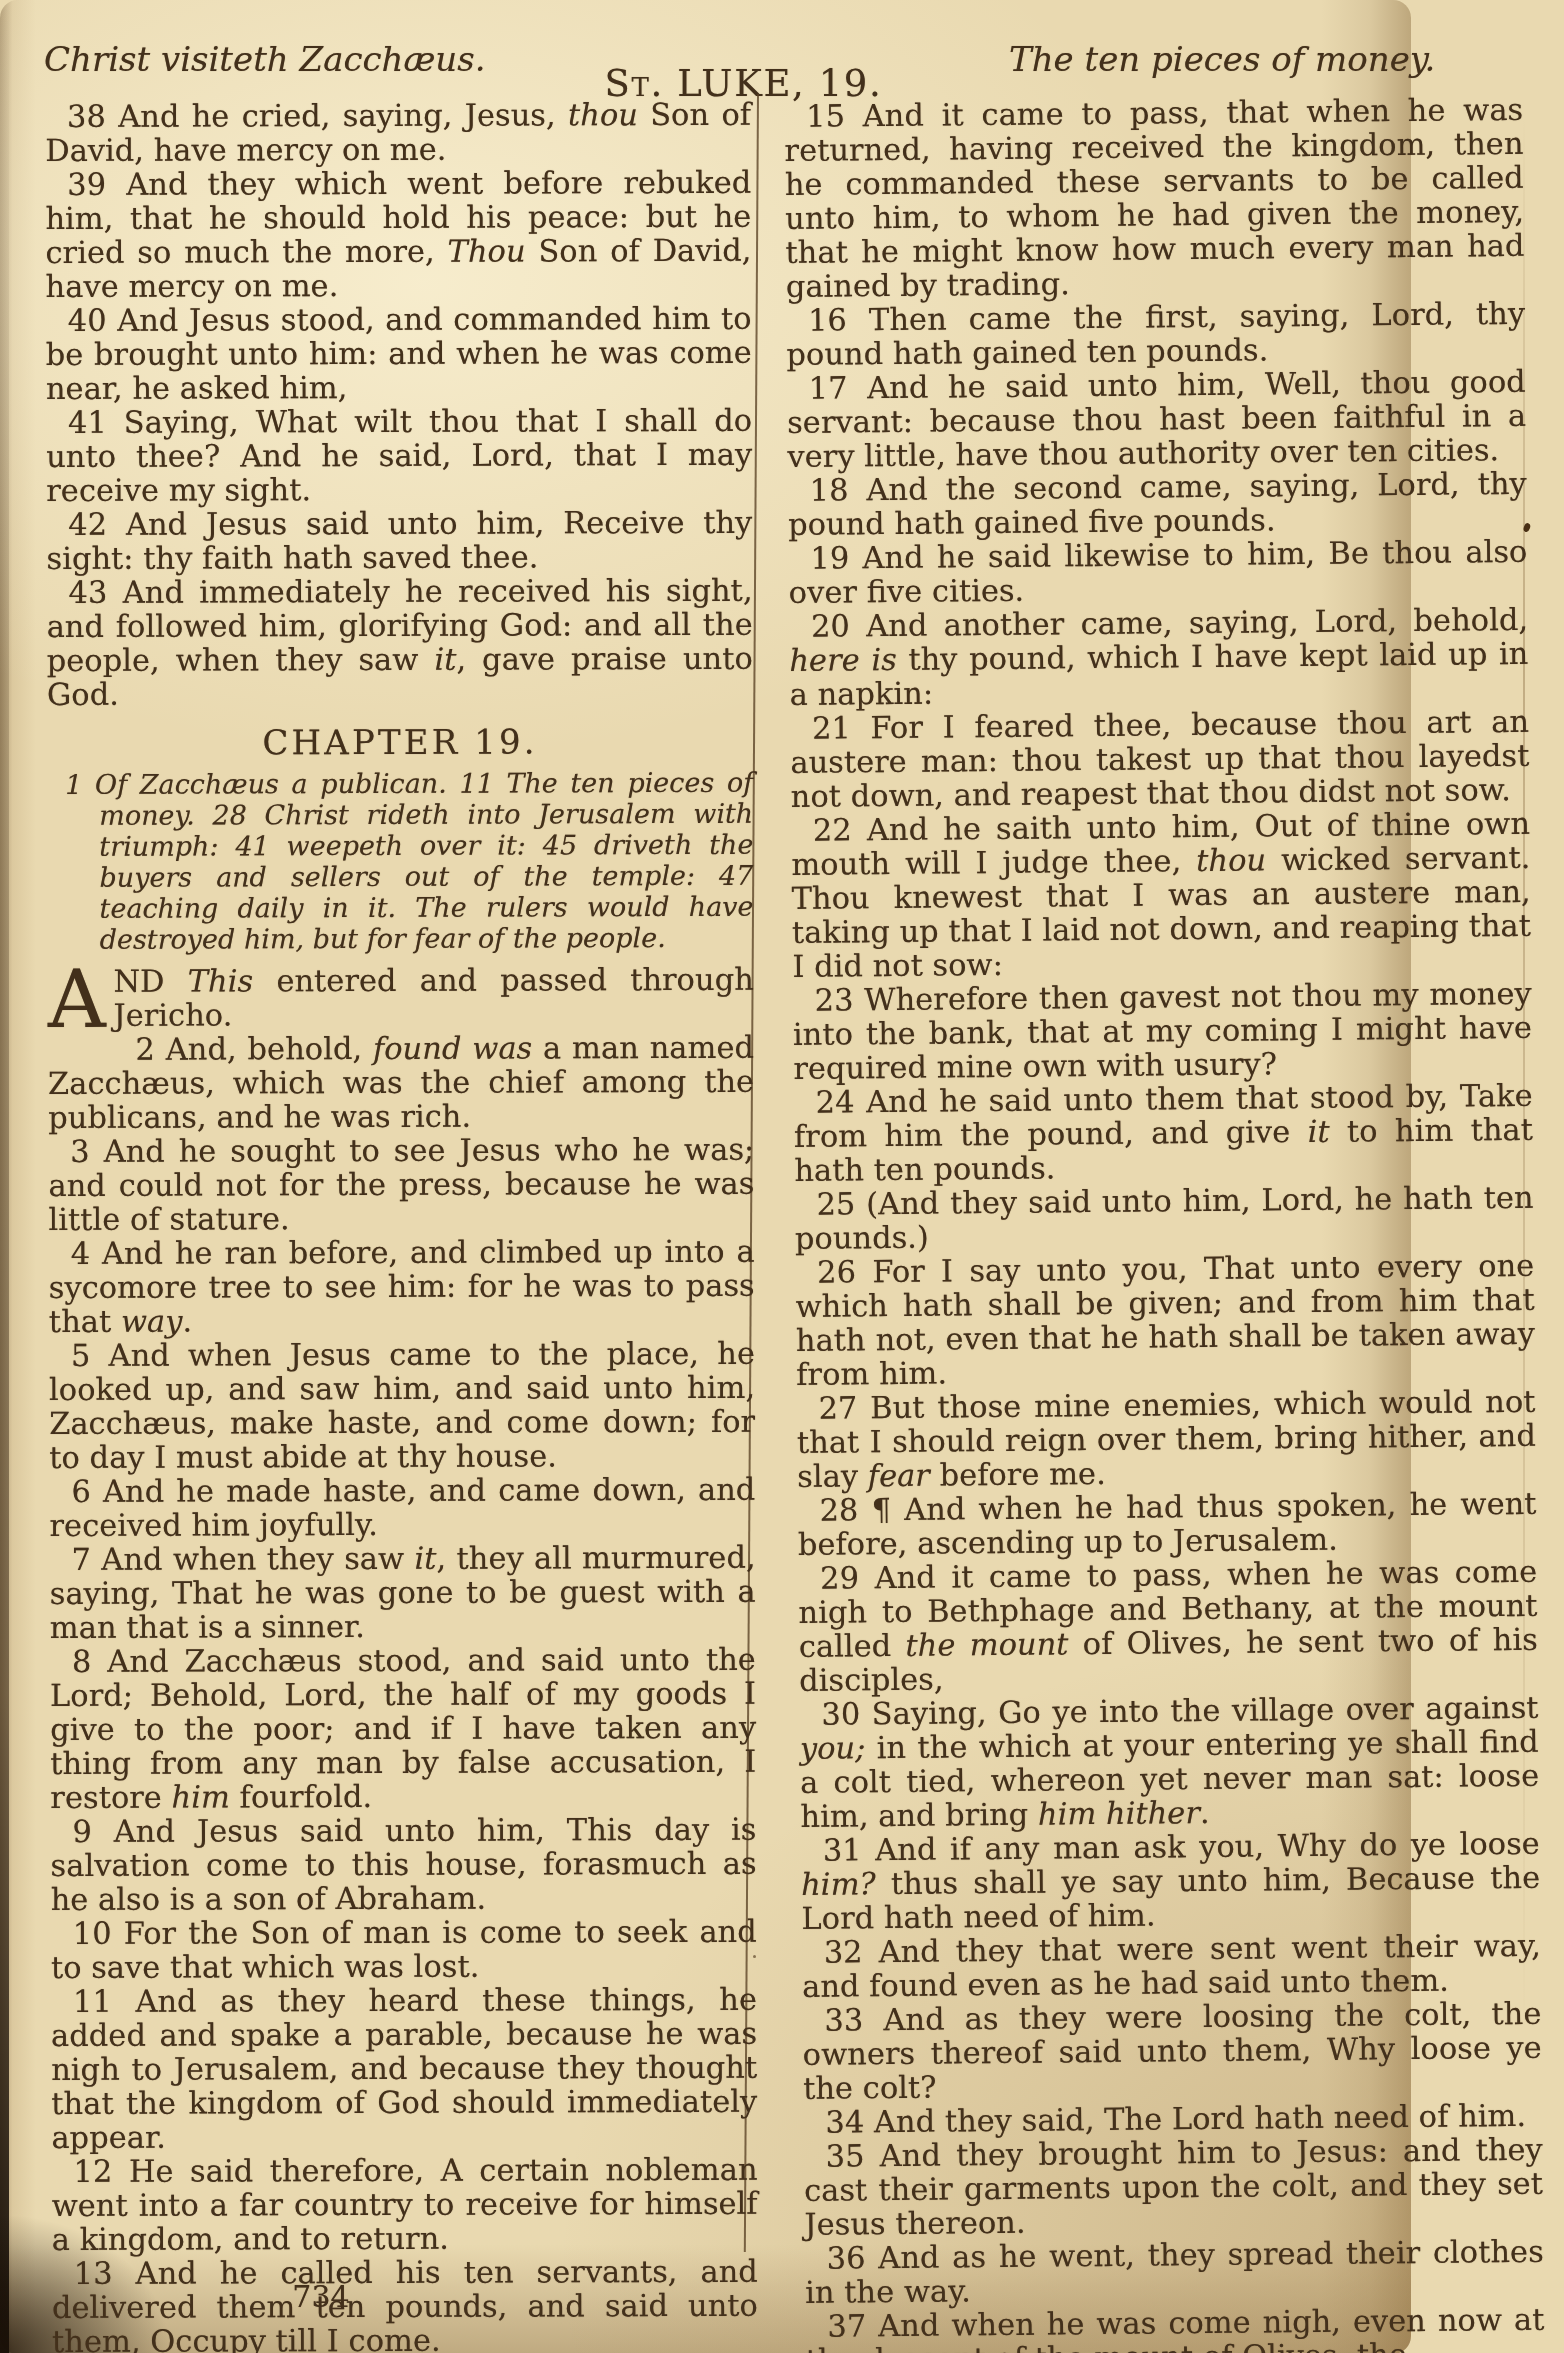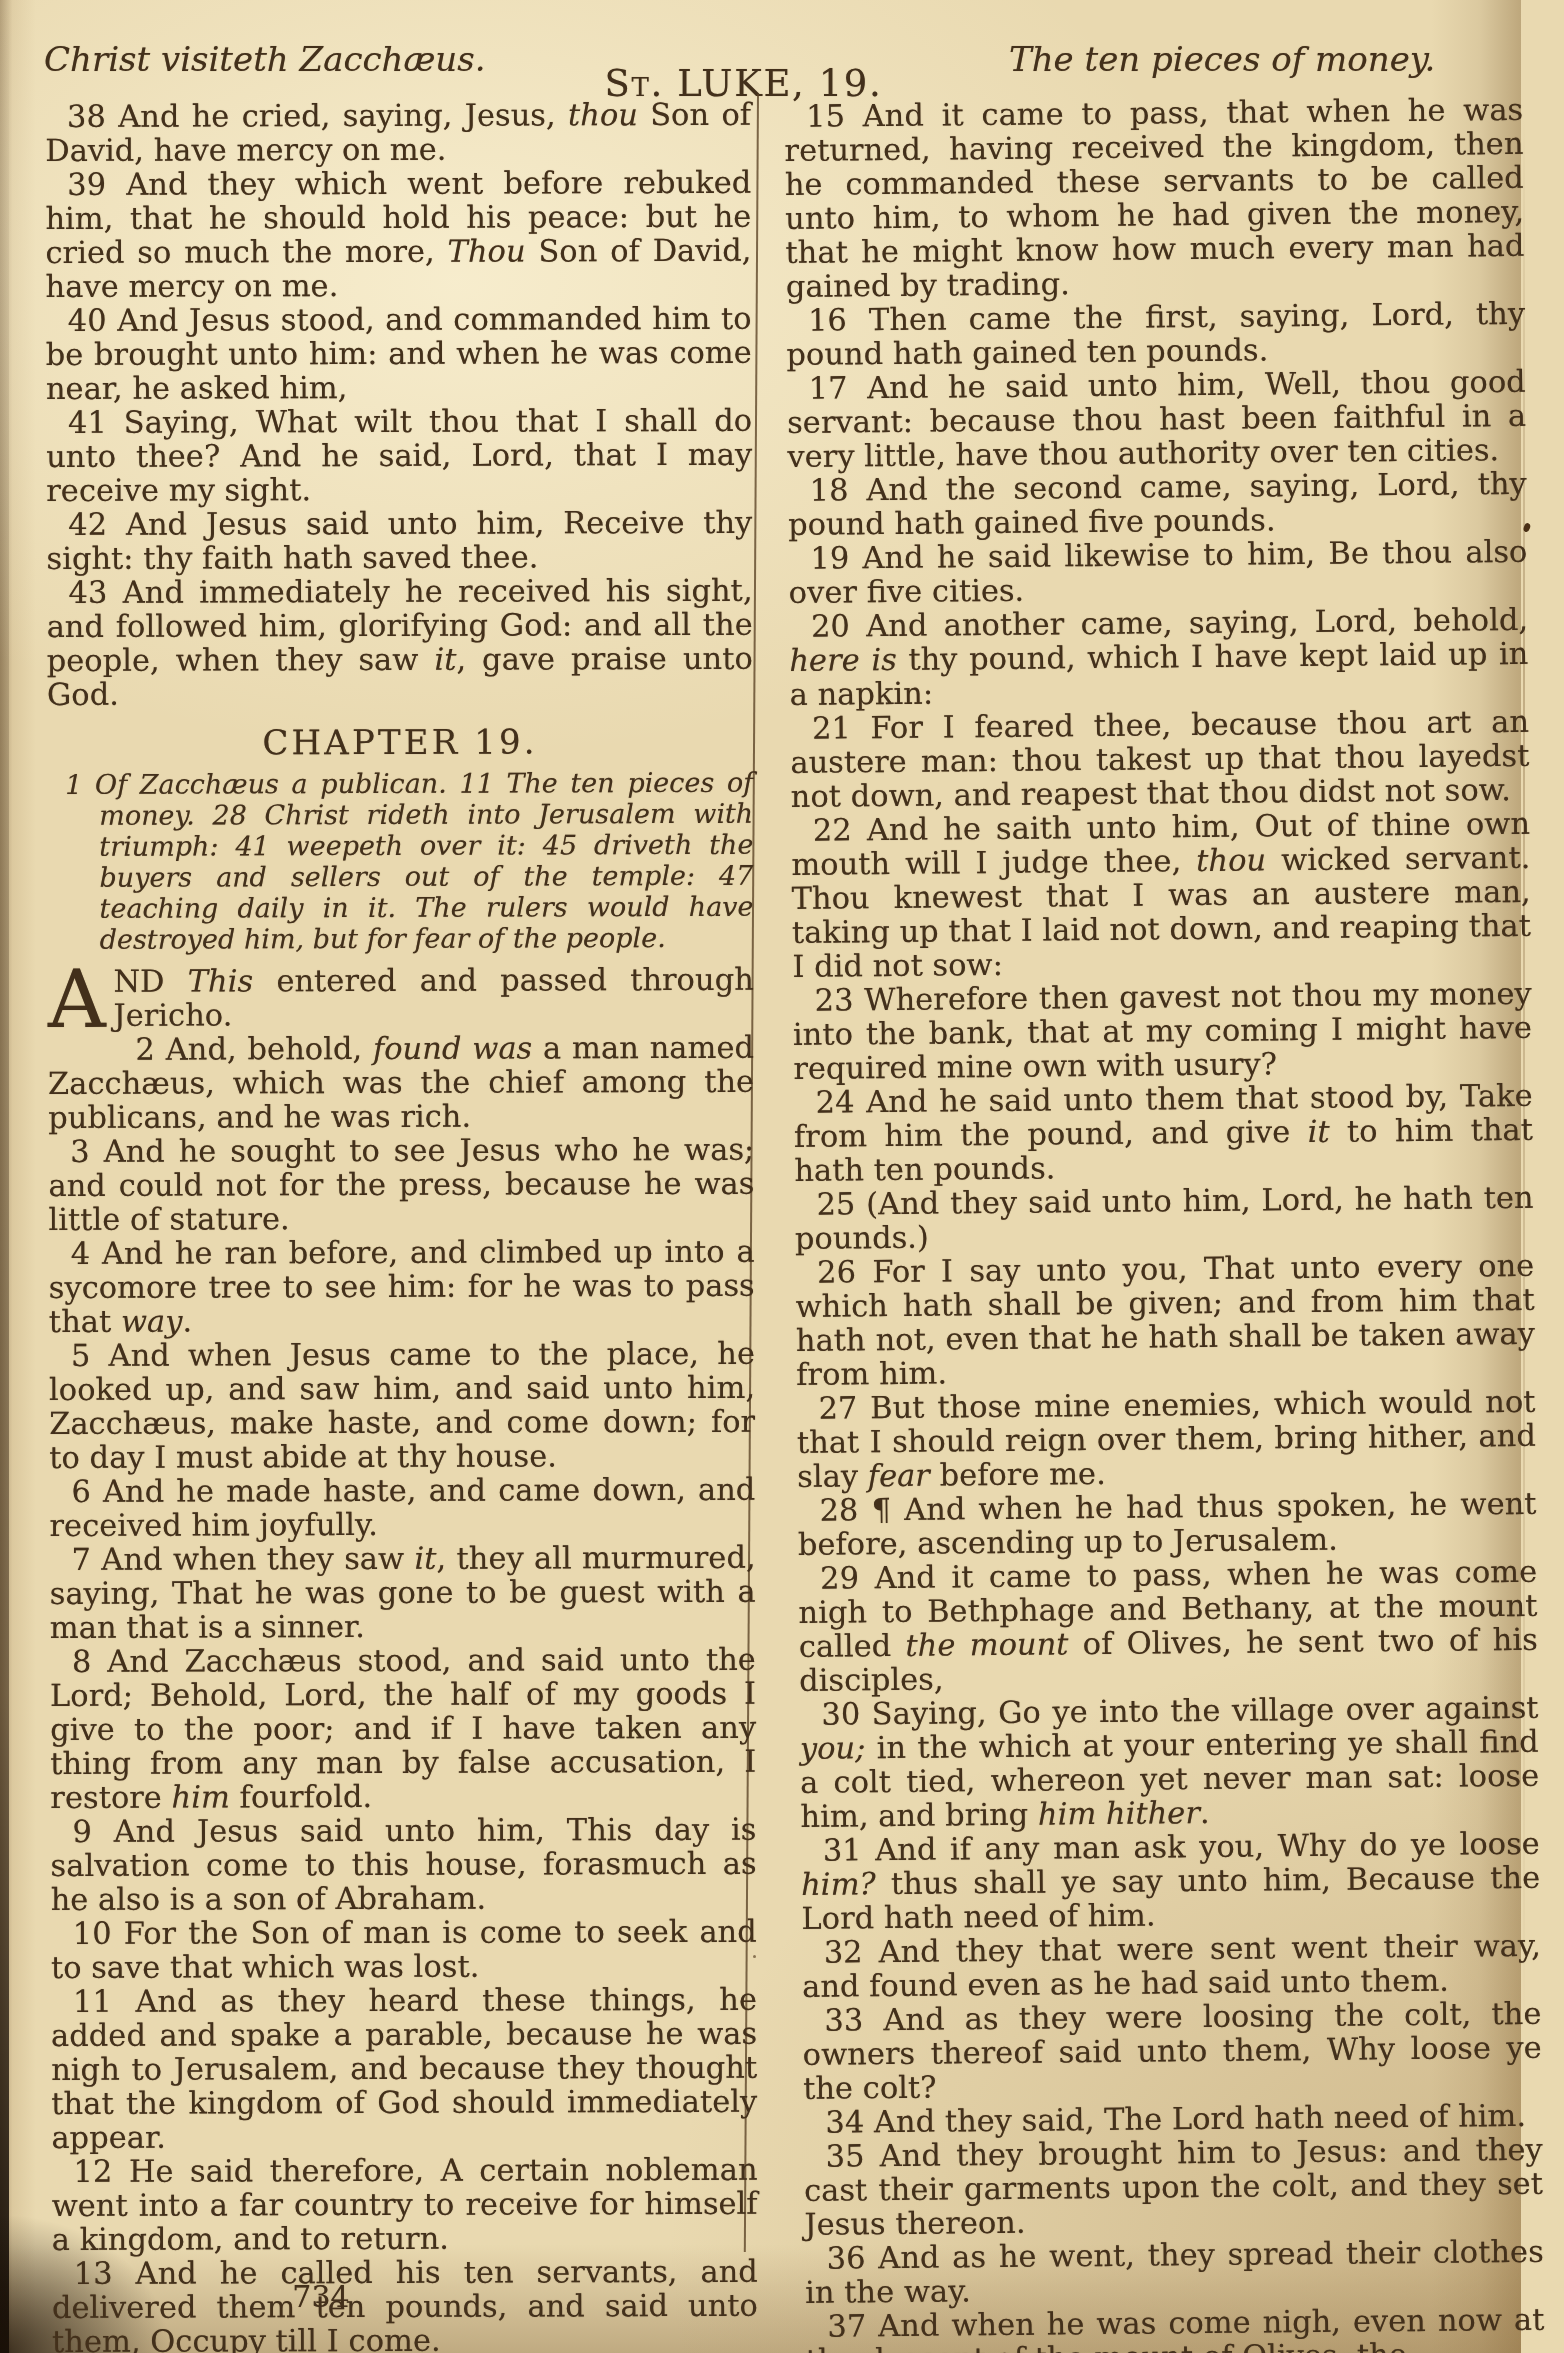--- a/index.html
+++ b/index.html
@@ -2,28 +2,29 @@
 <html style="font-size:12.5px"><head>
 <meta charset="utf-8">
 <style>
   html,body { margin:0; padding:0; }
   body {
     width:1565px; height:2354px; position:relative; overflow:hidden;
     background:#e9d9b0;
     font-family:"DejaVu Serif","Liberation Serif",serif;
   }
   .page {
-    position:absolute; left:0; top:0; width:1521px; height:2354px;
+    position:absolute; left:0; top:0; width:1411px; height:2354px;
     background:
       radial-gradient(1174px 743px at 30% 12%, rgba(252,244,216,0.72), rgba(252,244,216,0) 64%),
       radial-gradient(1330px 1017px at 98% 96%, rgba(146,110,58,0.32), rgba(146,110,58,0) 62%),
       linear-gradient(90deg, rgba(95,66,30,0.45) 0px, rgba(150,115,65,0.16) 12.5px, rgba(0,0,0,0) 36px),
       linear-gradient(270deg, rgba(124,92,46,0.40) 0px, rgba(124,92,46,0.13) 41px, rgba(0,0,0,0) 90px),
       linear-gradient(0deg, rgba(110,78,36,0.34) 0px, rgba(110,78,36,0) 110px),
       #e9d9b0;
+    border-radius: 18px;
   }
   .left-edge-shadow {
     position:absolute; left:0; top:0; width:8.6px; height:2354px;
     background:linear-gradient(180deg, rgba(60,40,18,0) 0%, rgba(60,40,18,0.18) 28%,
                rgba(50,32,14,0.55) 72%, rgba(18,11,5,0.95) 100%);
   }
   .corner-blob {
     position:absolute; left:0; bottom:0; width:258px; height:211px;
     background:radial-gradient(258px 211px at 0% 100%, rgba(26,16,7,0.8), rgba(26,16,7,0) 66%);
   }

